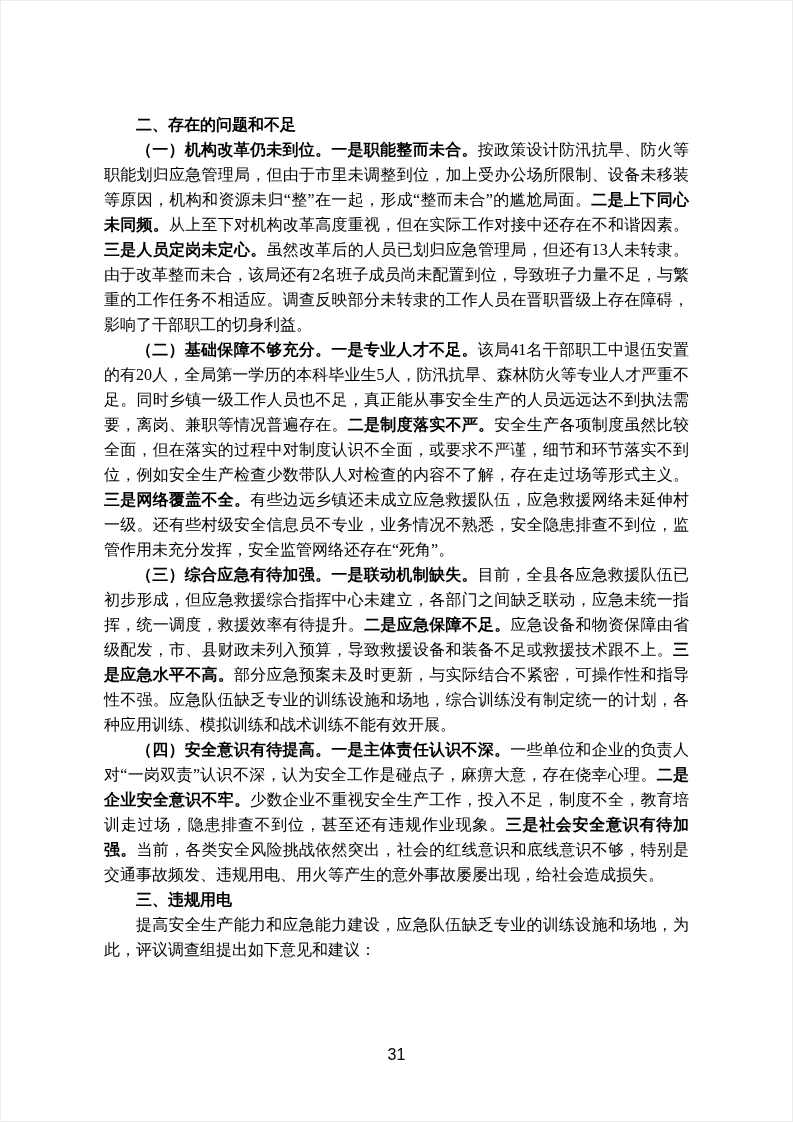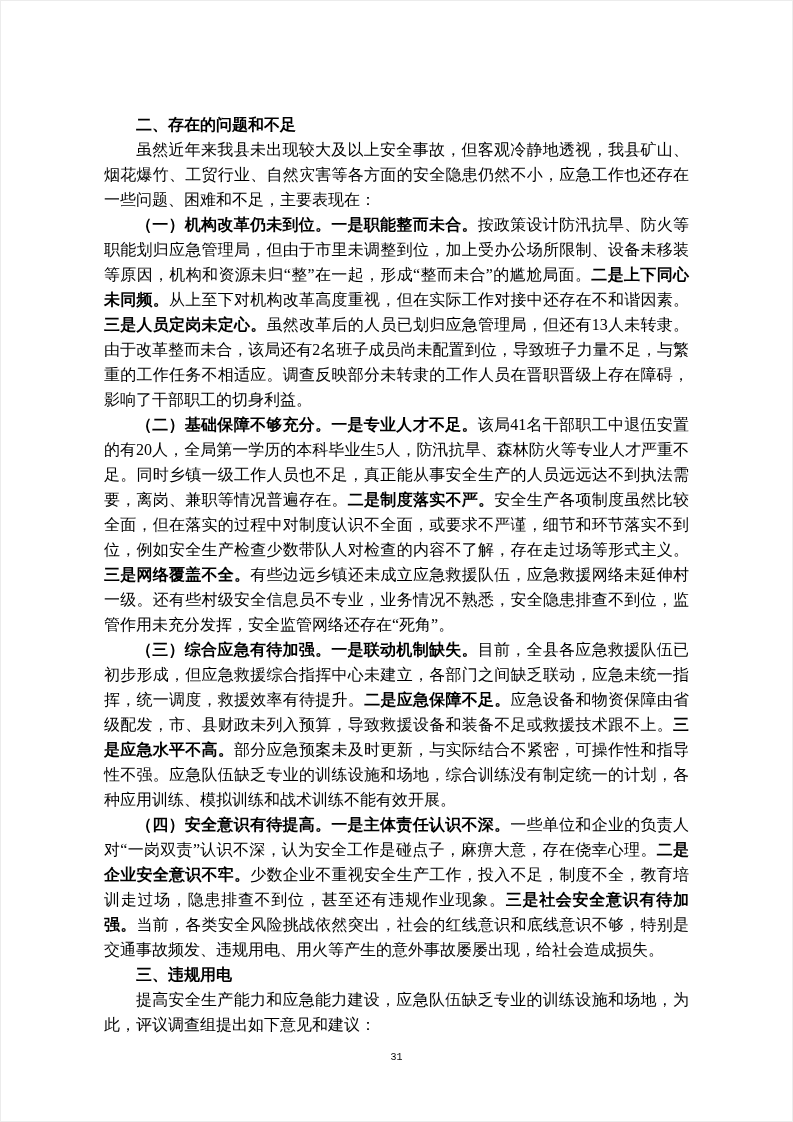--- a/index.html
+++ b/index.html
@@ -42,32 +42,31 @@
     font-weight: bold;
   }
   .page-footer {
     position: absolute;
     left: 0;
     right: 0;
     bottom: 58px;
     text-align: center;
   }
   .page-number {
-    font-size: 10px;
+    font-size: 16px;
     color: #000000;
-    font-family: Liberation Mono, monospace;
+    font-family: Liberation Sans, sans-serif;
   }
 </style>
 </head>
 <body>
 
 <div class="page">
   <div class="doc-body">
       <p class="doc-heading"><span class="run bold">二、存在的问题和不足</span></p>
-      <p class="doc-paragraph"><span class="run">虽然近年来我县未出现较大及以上安全事故，但客观冷静地透视，我县矿山、烟花爆竹、工贸行业、自然灾害等各方面的安全隐患仍然不小，应急工作也还存在一些问题、困难和不足，主要表现在：</span></p>
       <p class="doc-paragraph"><span class="run bold">（一）机构改革仍未到位。一是职能整而未合。</span><span class="run">按政策设计防汛抗旱、防火等职能划归应急管理局，但由于市里未调整到位，加上受办公场所限制、设备未移装等原因，机构和资源未归“整”在一起，形成“整而未合”的尴尬局面。</span><span class="run bold">二是上下同心未同频。</span><span class="run">从上至下对机构改革高度重视，但在实际工作对接中还存在不和谐因素。</span><span class="run bold">三是人员定岗未定心。</span><span class="run">虽然改革后的人员已划归应急管理局，但还有13人未转隶。由于改革整而未合，该局还有2名班子成员尚未配置到位，导致班子力量不足，与繁重的工作任务不相适应。调查反映部分未转隶的工作人员在晋职晋级上存在障碍，影响了干部职工的切身利益。</span></p>
       <p class="doc-paragraph"><span class="run bold">（二）基础保障不够充分。一是专业人才不足。</span><span class="run">该局41名干部职工中退伍安置的有20人，全局第一学历的本科毕业生5人，防汛抗旱、森林防火等专业人才严重不足。同时乡镇一级工作人员也不足，真正能从事安全生产的人员远远达不到执法需要，离岗、兼职等情况普遍存在。</span><span class="run bold">二是制度落实不严。</span><span class="run">安全生产各项制度虽然比较全面，但在落实的过程中对制度认识不全面，或要求不严谨，细节和环节落实不到位，例如安全生产检查少数带队人对检查的内容不了解，存在走过场等形式主义。</span><span class="run bold">三是网络覆盖不全。</span><span class="run">有些边远乡镇还未成立应急救援队伍，应急救援网络未延伸村一级。还有些村级安全信息员不专业，业务情况不熟悉，安全隐患排查不到位，监管作用未充分发挥，安全监管网络还存在“死角”。</span></p>
       <p class="doc-paragraph"><span class="run bold">（三）综合应急有待加强。一是联动机制缺失。</span><span class="run">目前，全县各应急救援队伍已初步形成，但应急救援综合指挥中心未建立，各部门之间缺乏联动，应急未统一指挥，统一调度，救援效率有待提升。</span><span class="run bold">二是应急保障不足。</span><span class="run">应急设备和物资保障由省级配发，市、县财政未列入预算，导致救援设备和装备不足或救援技术跟不上。</span><span class="run bold">三是应急水平不高。</span><span class="run">部分应急预案未及时更新，与实际结合不紧密，可操作性和指导性不强。应急队伍缺乏专业的训练设施和场地，综合训练没有制定统一的计划，各种应用训练、模拟训练和战术训练不能有效开展。</span></p>
       <p class="doc-paragraph"><span class="run bold">（四）安全意识有待提高。一是主体责任认识不深。</span><span class="run">一些单位和企业的负责人对“一岗双责”认识不深，认为安全工作是碰点子，麻痹大意，存在侥幸心理。</span><span class="run bold">二是企业安全意识不牢。</span><span class="run">少数企业不重视安全生产工作，投入不足，制度不全，教育培训走过场，隐患排查不到位，甚至还有违规作业现象。</span><span class="run bold">三是社会安全意识有待加强。</span><span class="run">当前，各类安全风险挑战依然突出，社会的红线意识和底线意识不够，特别是交通事故频发、违规用电、用火等产生的意外事故屡屡出现，给社会造成损失。</span></p>
       <p class="doc-heading"><span class="run bold">三、违规用电</span></p>
       <p class="doc-paragraph"><span class="run">提高安全生产能力和应急能力建设，应急队伍缺乏专业的训练设施和场地，为此，评议调查组提出如下意见和建议：</span></p>
     </div>
   <div class="page-footer">
     <span class="page-number">31</span>
   </div>

